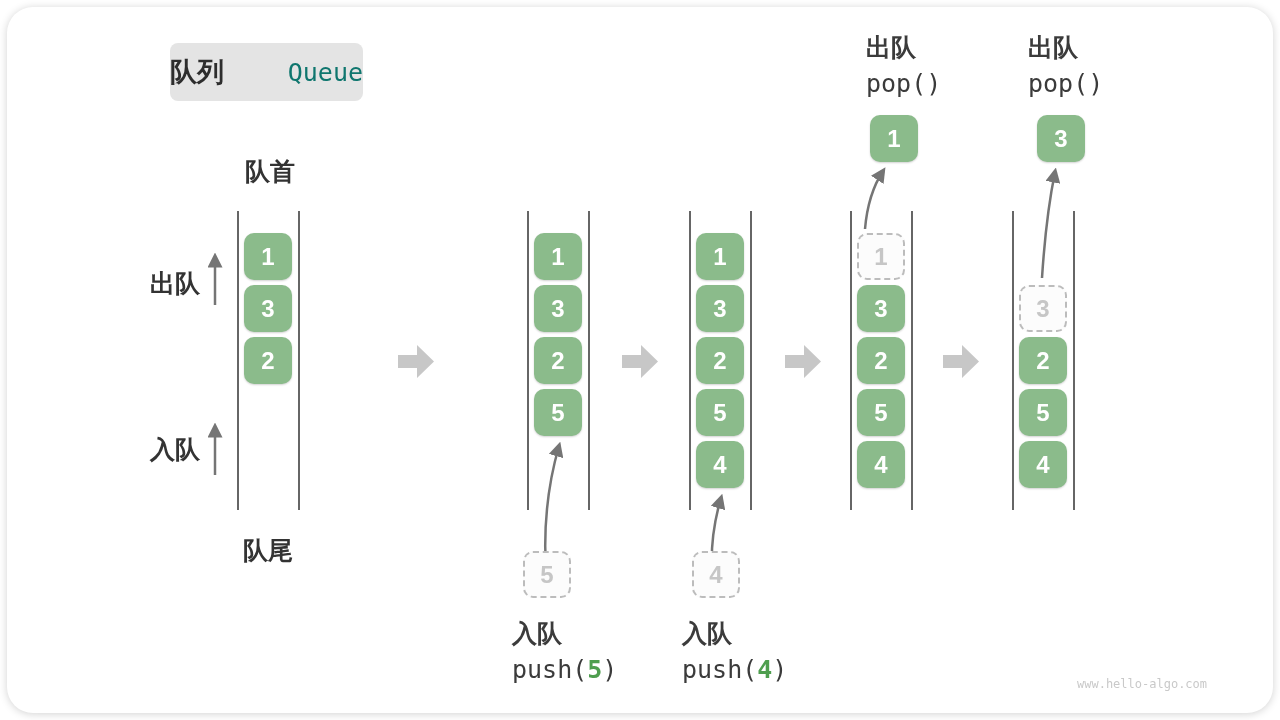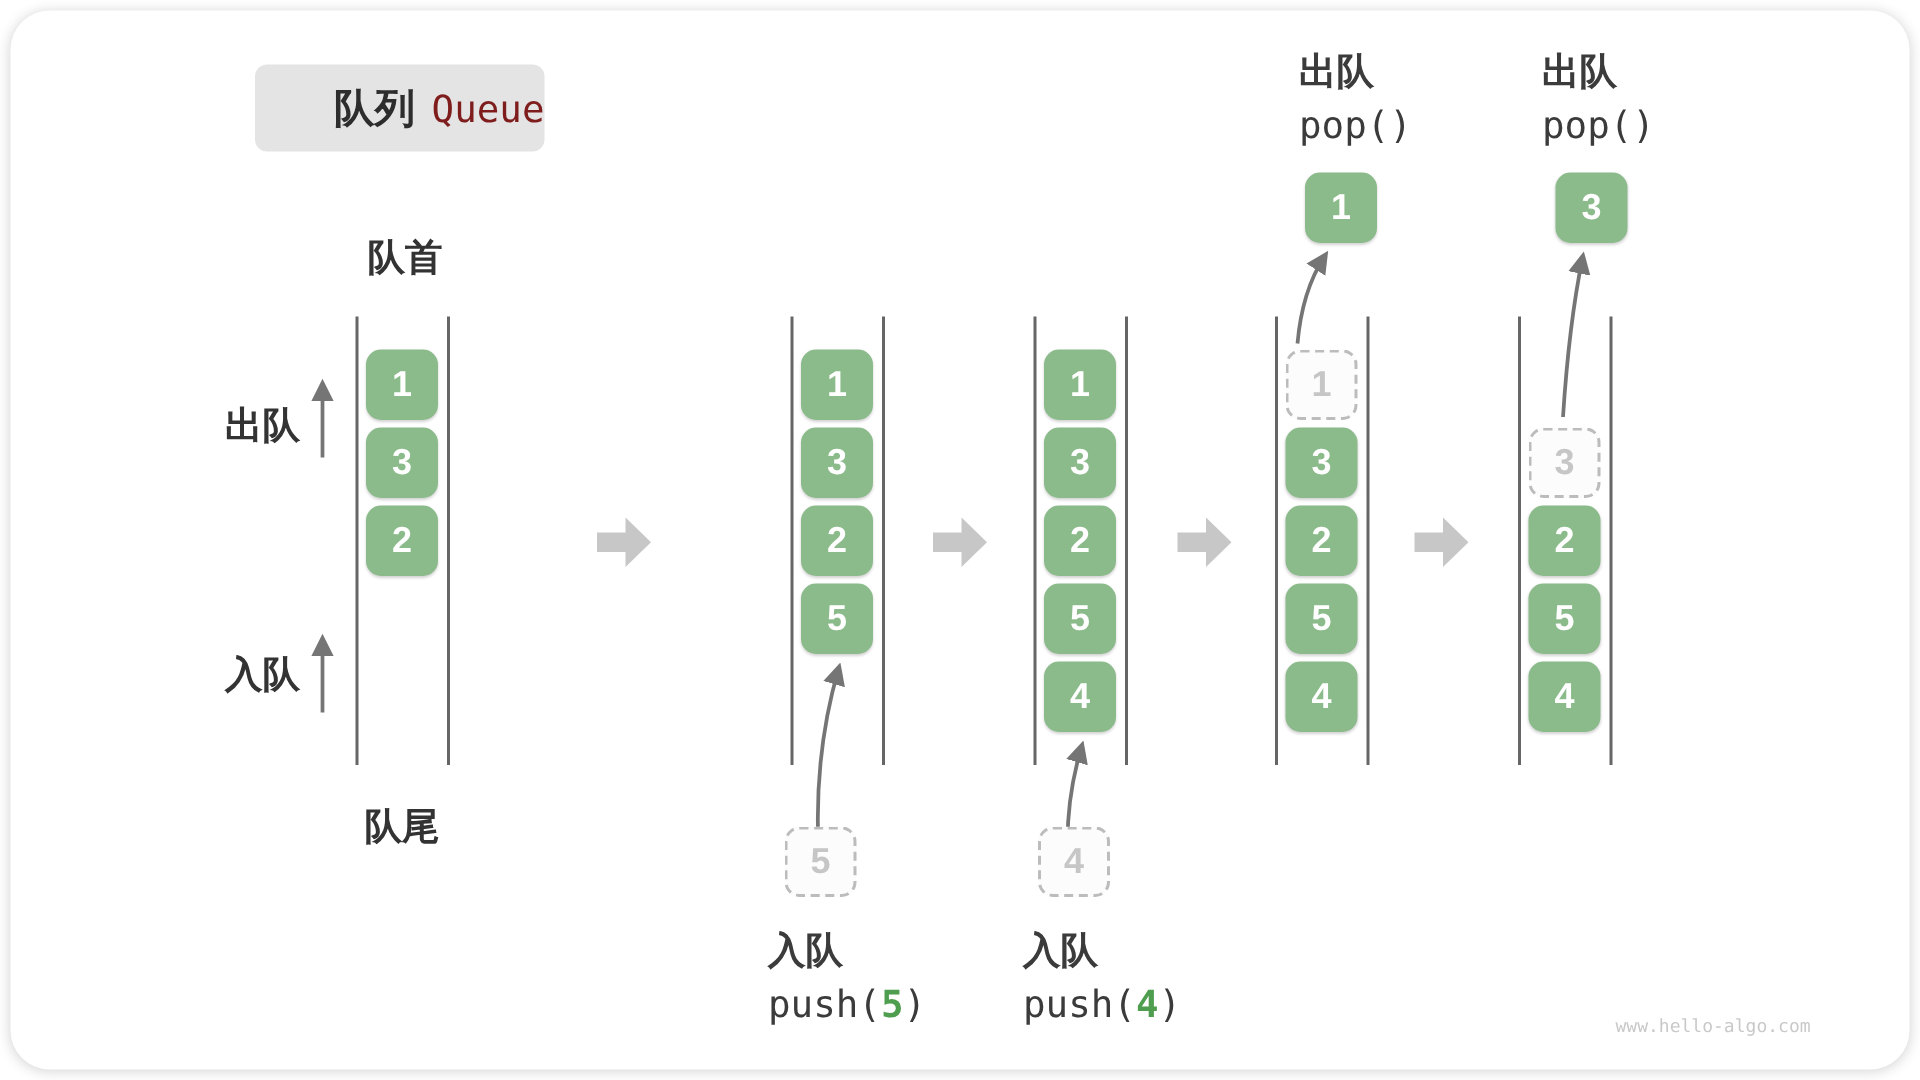--- a/index.html
+++ b/index.html
@@ -1,23 +1,23 @@
 <!DOCTYPE html>
 <html style="--box-green: #8bbb8b; --box-number: #ffffff; --accent-green: #4f9e4f; --text-dark: #3b3b3b; --arrow-gray: #757575; --block-arrow: #c7c7c7; --dashed-border: #bcbcbc; --dashed-text: #c6c6c6; --title-bg: #e4e4e4; --rail-line: #666666; --watermark: #c9c9c9;"><head>
 <meta charset="utf-8">
 <style>
   * { margin:0; padding:0; box-sizing:border-box; }
   html,body { width:1280px; height:720px; background:#ffffff; font-family:"Liberation Sans","DejaVu Sans",sans-serif; }
   .canvas { position:relative; width:1280px; height:720px; overflow:hidden; }
   .card { position:absolute; left:7px; top:7px; width:1266px; height:706px; background:#ffffff; border-radius:26px; box-shadow:0 1px 9px rgba(0,0,0,0.18); }
   .overlay { position:absolute; left:0; top:0; width:1280px; height:720px; pointer-events:none; }
 
-  .title-box { position:absolute; left:170px; top:43px; width:193px; height:58px; background:var(--title-bg,#e4e4e4); border-radius:8px; display:flex; align-items:center; justify-content:flex-end; gap:11px; }
+  .title-box { position:absolute; left:170px; top:43px; width:193px; height:58px; background:var(--title-bg,#e4e4e4); border-radius:8px; display:flex; align-items:center; justify-content:space-between; gap:11px; }
   .title-zh { font-weight:bold; font-size:27px; color:#2d2d2d; }
-  .title-en { font-family:"DejaVu Sans Mono","Liberation Mono",monospace; font-size:25px; color:#7f1d1d; }
+  .title-en { font-family:"DejaVu Sans Mono","Liberation Mono",monospace; font-size:25px; color:#0f766e; }
 
   .zh-label { position:absolute; font-weight:bold; font-size:25px; color:#333333; white-space:nowrap; }
 
   .rail { position:absolute; width:1.5px; background:var(--rail-line,#666666); }
 
   .box { position:absolute; width:48px; height:47px; border-radius:10px; display:flex; align-items:center; justify-content:center; font-weight:bold; font-size:24px; }
   .box.solid { background:var(--box-green,#8bbb8b); color:var(--box-number,#ffffff); box-shadow:0 1px 2px rgba(0,0,0,0.18); }
   .box.dashed { border:2.5px dashed var(--dashed-border,#bcbcbc); background:#fcfcfc; color:var(--dashed-text,#c6c6c6); }
 
   .caption { position:absolute; white-space:nowrap; }

